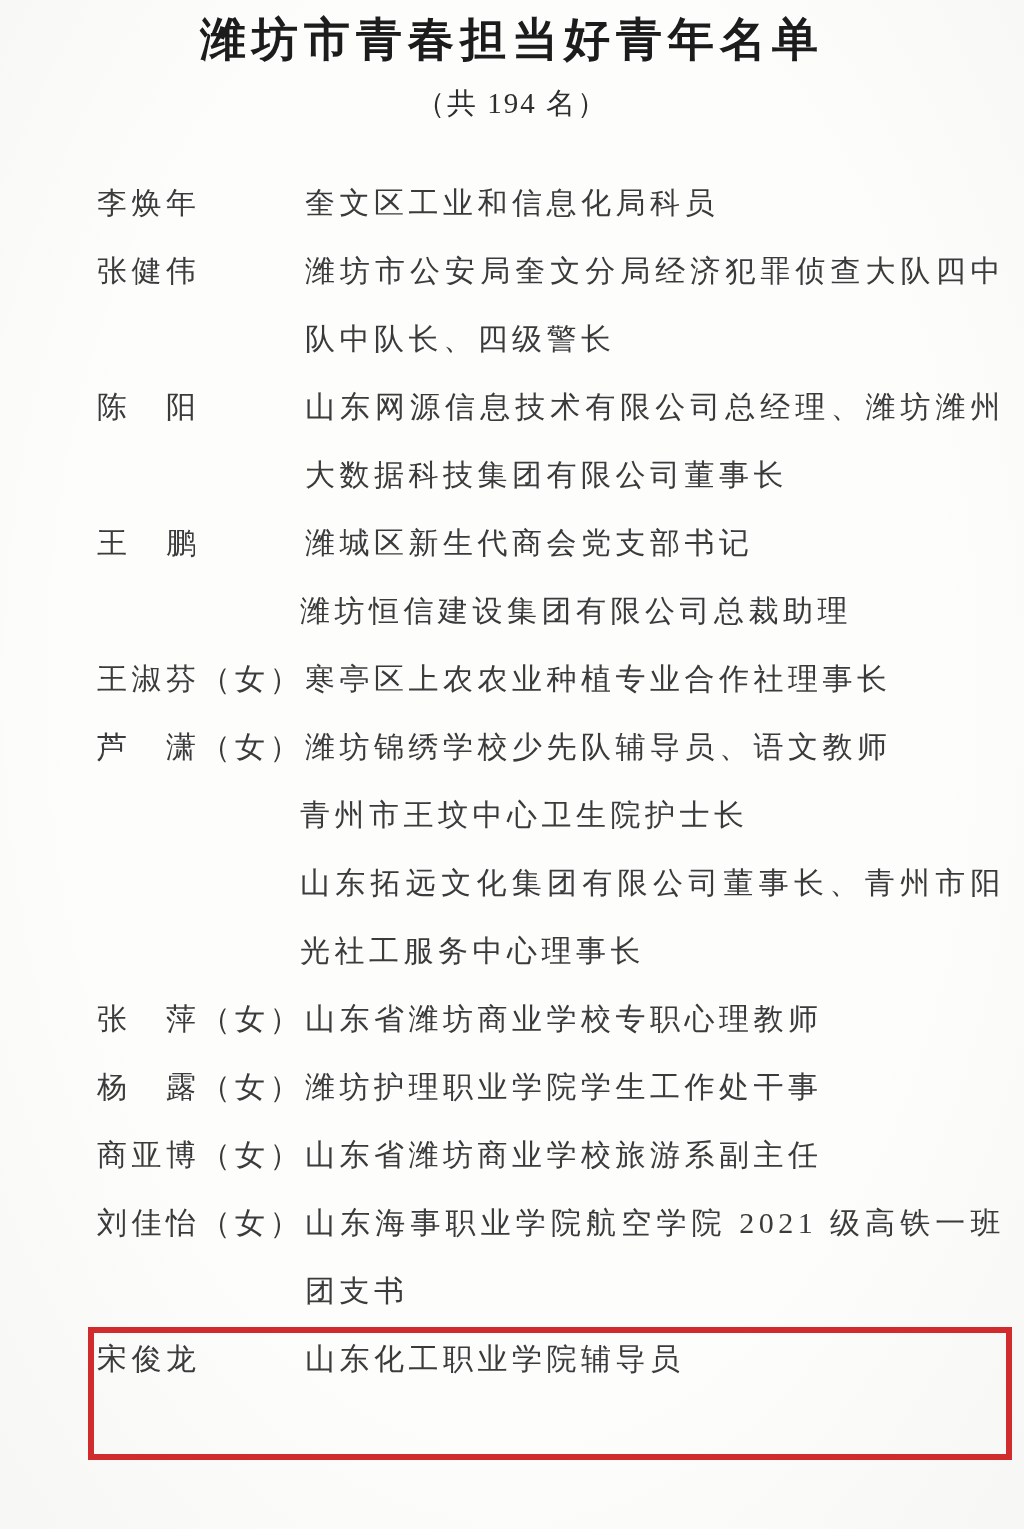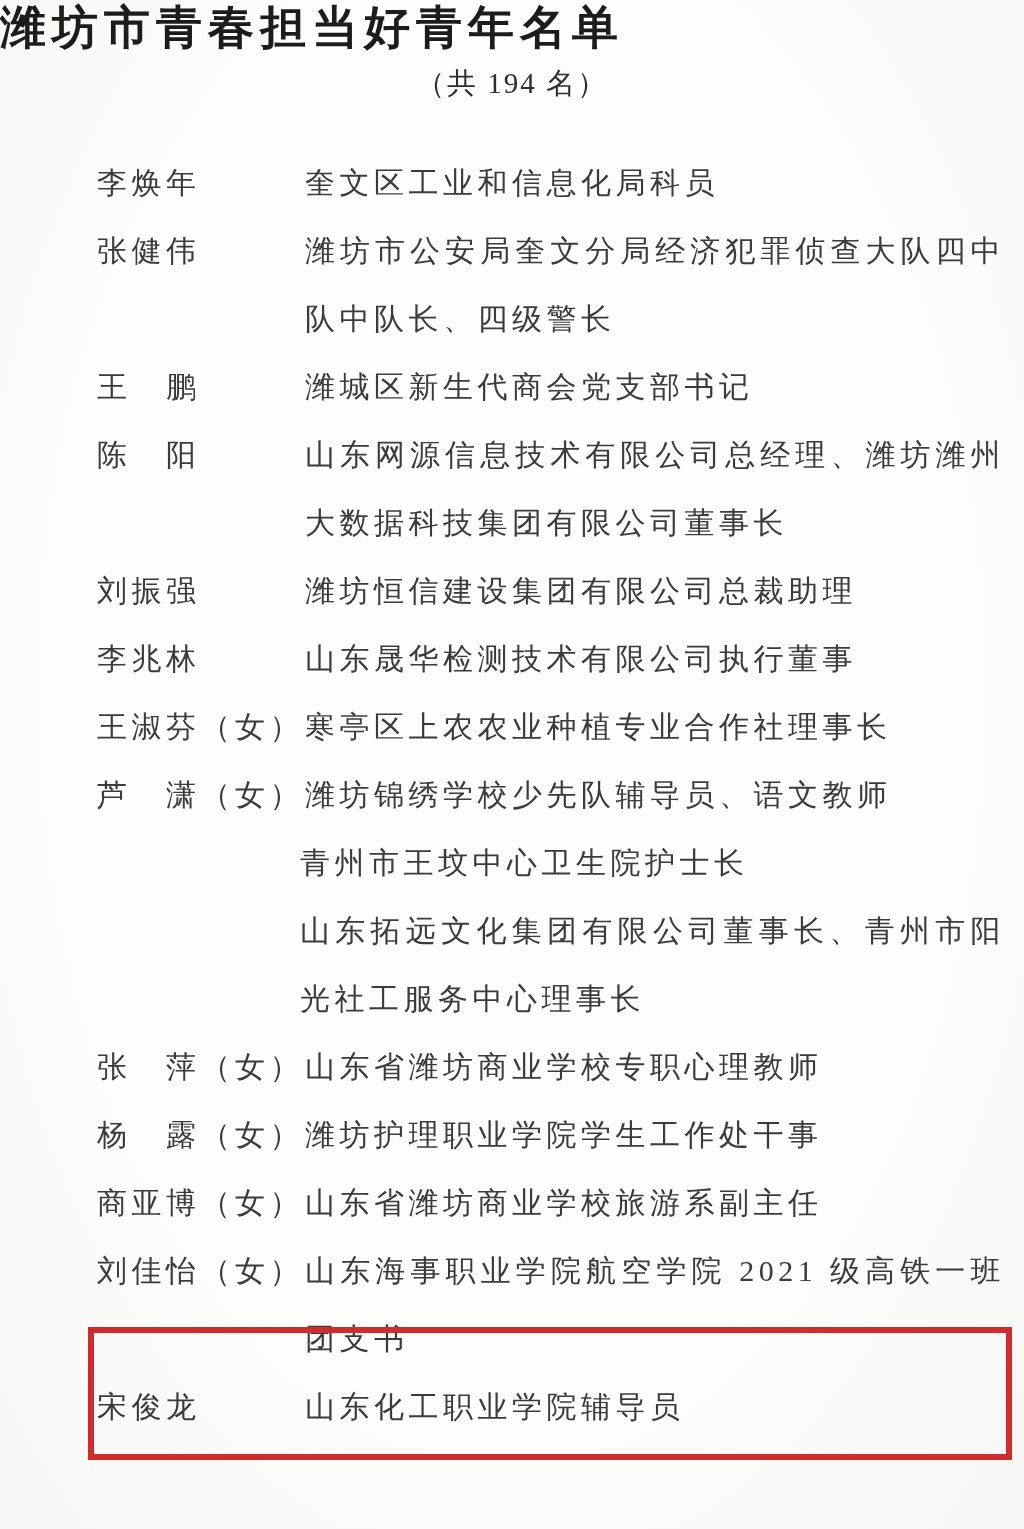--- a/index.html
+++ b/index.html
@@ -12,28 +12,30 @@
     width: 1024px;
     height: 1529px;
     overflow: hidden;
     background: #fdfdfc;
     background-image: radial-gradient(ellipse at 50% 45%, rgba(255,255,255,0) 60%, rgba(120,120,120,0.05) 100%);
     font-family: "Liberation Serif", "DejaVu Serif", serif;
     color: #3b3b3b;
   }
   .title {
     margin: 0;
+    padding-top: 12px;
+    text-align: center;
     font-size: 46px;
     line-height: 56px;
     font-weight: bold;
     letter-spacing: 6px;
     color: #1c1c1c;
   }
   .subtitle {
-    margin-top: 8px;
+    margin-top: 16px;
     text-align: center;
     font-size: 29px;
     line-height: 38px;
     letter-spacing: 2px;
     color: #2e2e2e;
   }
   .list {
     margin: 47px 19px 0 97px;
     font-size: 30px;
     letter-spacing: 4.5px;
@@ -72,39 +74,34 @@
     <div class="name">李焕年</div>
     <div class="pos">奎文区工业和信息化局科员</div>
   </div>
 
   <div class="entry">
     <div class="name">张健伟</div>
     <div class="pos">潍坊市公安局奎文分局经济犯罪侦查大队四中队中队长、四级警长</div>
   </div>
 
   <div class="entry">
+    <div class="name">陈　阳</div>
+    <div class="pos">山东网源信息技术有限公司总经理、潍坊潍州大数据科技集团有限公司董事长</div>
+  </div>
+
+  <div class="entry">
     <div class="name">王　鹏</div>
     <div class="pos">潍城区新生代商会党支部书记</div>
   </div>
 
   <div class="entry">
-    <div class="name">陈　阳</div>
-    <div class="pos">山东网源信息技术有限公司总经理、潍坊潍州大数据科技集团有限公司董事长</div>
-  </div>
-
-  <div class="entry">
-    <div class="name">刘振强</div>
     <div class="pos">潍坊恒信建设集团有限公司总裁助理</div>
   </div>
 
 
-  <div class="entry">
-    <div class="name">李兆林</div>
-    <div class="pos">山东晟华检测技术有限公司执行董事</div>
-  </div>
 
   <div class="entry">
     <div class="name">王淑芬（女）</div>
     <div class="pos">寒亭区上农农业种植专业合作社理事长</div>
   </div>
 
   <div class="entry">
     <div class="name">芦　潇（女）</div>
     <div class="pos">潍坊锦绣学校少先队辅导员、语文教师</div>
   </div>

